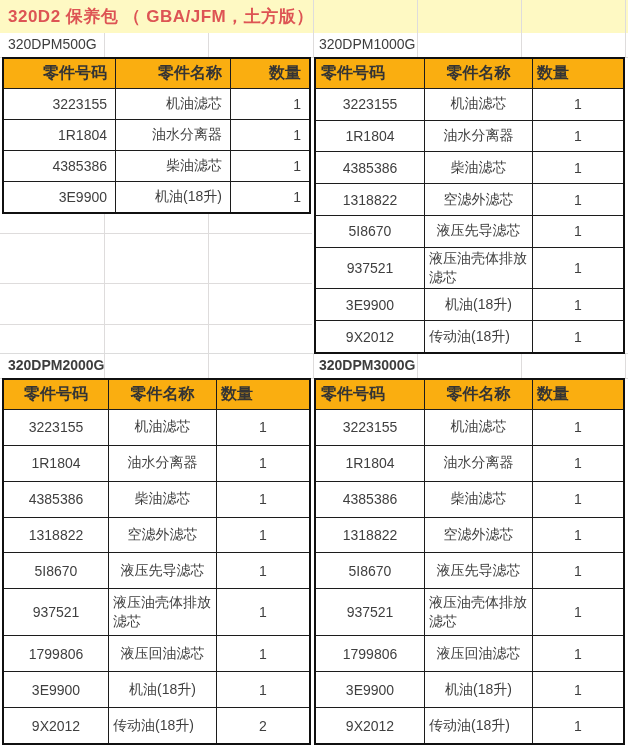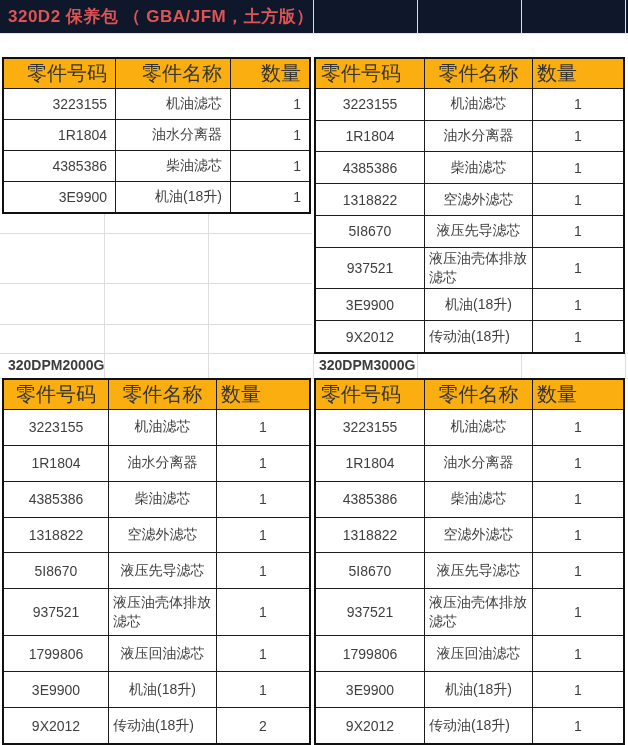--- a/index.html
+++ b/index.html
@@ -1,36 +1,36 @@
 <!DOCTYPE html>
 <html><head>
 <meta charset="utf-8">
 <style>
   html,body { margin:0; padding:0; background:#ffffff; }
   .sheet {
     position:relative; width:628px; height:745px; background:#ffffff;
     font-family:"Liberation Sans","DejaVu Sans",sans-serif; overflow:hidden;
   }
   
-  .title-row { position:absolute; left:0; top:0; width:628px; height:33px; border-bottom:1px solid #e4e2e2; background:#0f172a; }
+  .title-row { position:absolute; left:0; top:0; width:628px; height:33px; border-bottom:1px solid #e4e2e2; background:#fef9c3; }
   .title-text { position:absolute; left:8px; top:5px; font-size:17px; font-weight:bold; letter-spacing:.5px; white-space:nowrap; }
   .label-row { position:absolute; left:0; width:628px; height:24px; border-bottom:1px solid #dcdcdc; background:#fff; }
   .label-row.top { top:33px; }
   .label-row.bottom { top:353px; border-top:1px solid #dcdcdc;font-weight:bold; }
   .tbl-label { position:absolute; top:3px; font-size:14px; color:#3d3d3d; white-space:nowrap; }
   .tbl-label.pos-left { left:8px; }
   .tbl-label.pos-right { left:319px; }
   .gl-v { position:absolute; top:0; bottom:0; width:1px; background:#dedcdc; }
   .gl-h { position:absolute; left:0; right:0; height:1px; background:#dedcdc; }
   
   .empty-grid { position:absolute; left:0; top:206px; width:312px; height:147px; background:#fff; }
   
   table.part-table { position:absolute; border-collapse:collapse; table-layout:fixed; background:#fff; border:2px solid #101010; }
   .part-table th, .part-table td { border:1px solid #1c1c1c; overflow:hidden; }
-  .part-table th { font-size:20px; font-weight:normal; color:#343434; height:27px; text-align:center; }
+  .part-table th { font-size:16px; font-weight:bold; color:#343434; height:27px; text-align:center; }
   .part-table td { font-size:14px; color:#3f3f3f; height:28px; text-align:center; }
   .part-table th:nth-child(1){ width:102px; }
   .part-table th:nth-child(2){ width:105px; }
   .t500  { left:2px;   top:57px;  width:309px; height:150px; }
   .t1000 { left:314px; top:57px;  width:311px; height:297px; }
   .t2000 { left:2px;   top:378px; width:309px; height:367px; }
   .t3000 { left:314px; top:378px; width:311px; height:367px; }
   
   .t500 th, .t500 td { text-align:right; padding-right:8px; }
   .t1000 th:nth-child(1), .t3000 th:nth-child(1) { text-align:left; padding-left:5px; }
@@ -44,20 +44,30 @@
 <div class="sheet">
 
   <div class="title-row">
     <span class="title-text" style="color: rgb(221, 84, 84);">320D2 保养包 （ GBA/JFM，土方版）</span>
     <span class="gl-v" style="left:313px;"></span>
     <span class="gl-v" style="left:417px;"></span>
     <span class="gl-v" style="left:521px;"></span>
     <span class="gl-v" style="left:625px;"></span>
   </div>
 
+  <div class="label-row top">
+    <span class="tbl-label pos-left">320DPM500G</span>
+    <span class="tbl-label pos-right">320DPM1000G</span>
+    <span class="gl-v" style="left:104px;"></span>
+    <span class="gl-v" style="left:208px;"></span>
+    <span class="gl-v" style="left:313px;"></span>
+    <span class="gl-v" style="left:417px;"></span>
+    <span class="gl-v" style="left:521px;"></span>
+    <span class="gl-v" style="left:625px;"></span>
+  </div>
 
   <div class="empty-grid">
     <span class="gl-v" style="left:104px;"></span>
     <span class="gl-v" style="left:208px;"></span>
     <span class="gl-h" style="top:27px;"></span>
     <span class="gl-h" style="top:77px;"></span>
     <span class="gl-h" style="top:118px;"></span>
   </div>
 
   <div class="label-row bottom">

